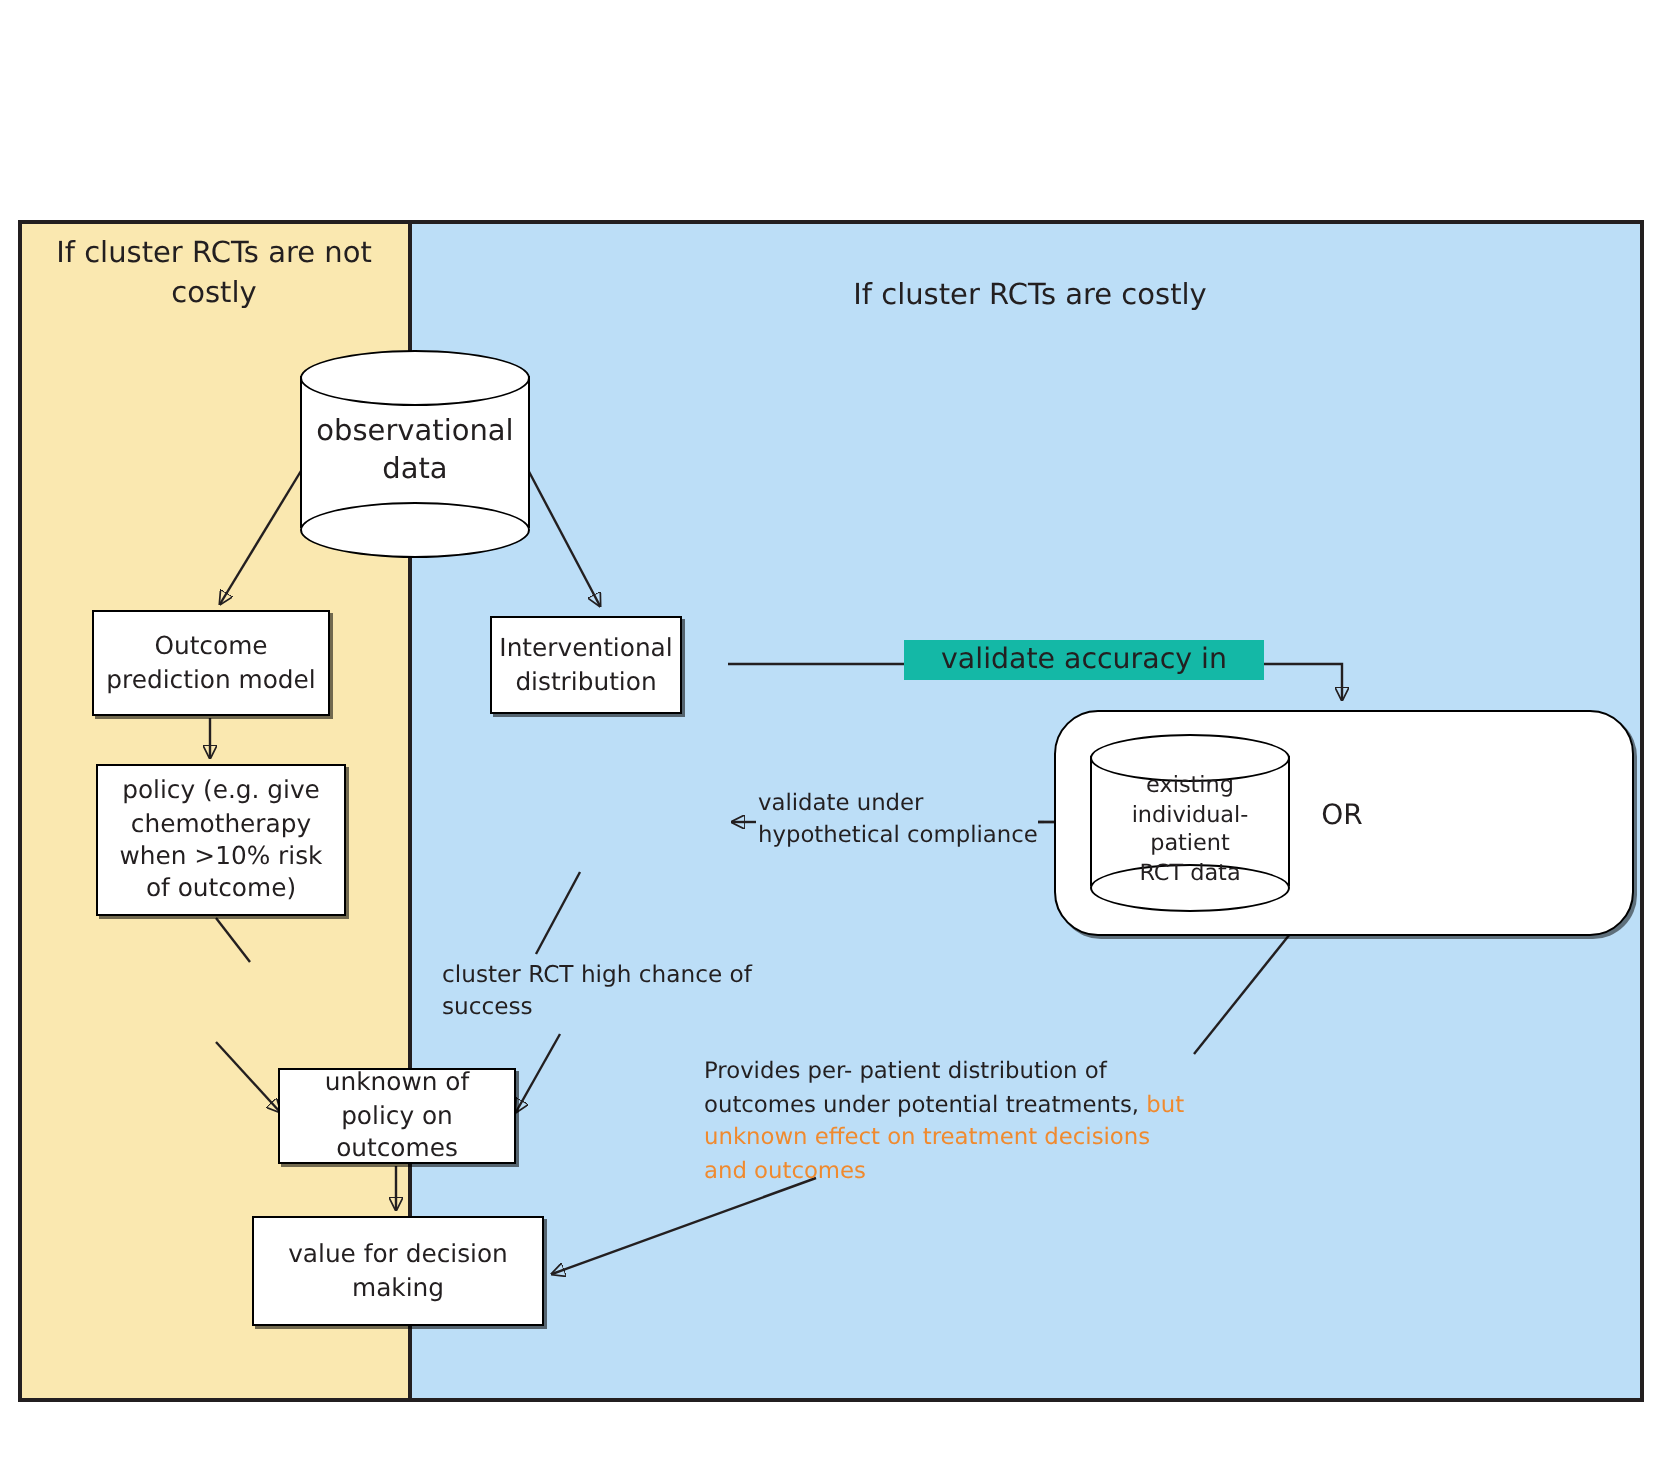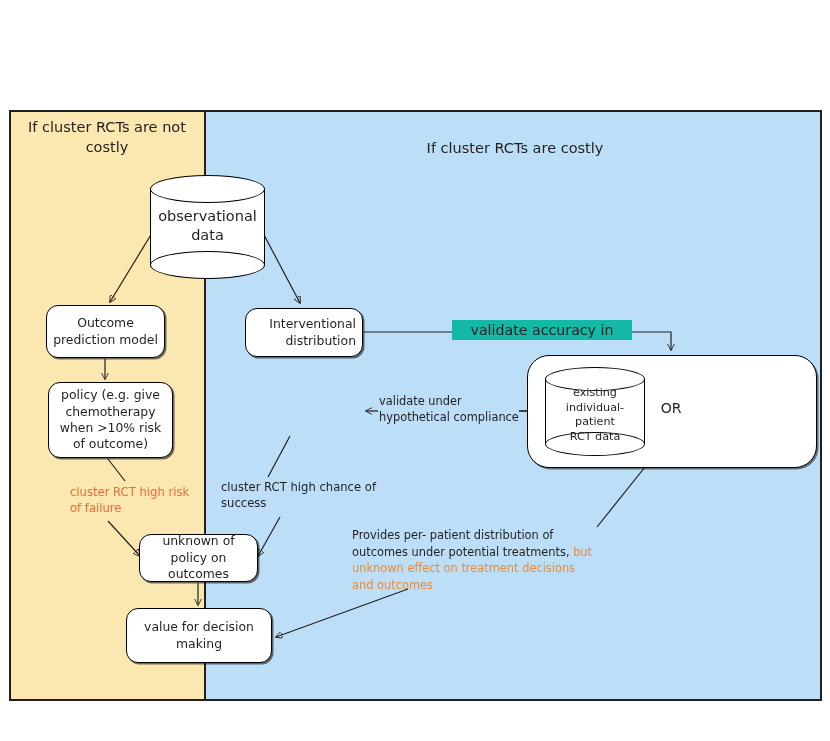--- a/index.html
+++ b/index.html
@@ -52,21 +52,21 @@
     top: 139px;
     width: 330px;
   }
 
   
   .node {
     position: absolute;
     box-sizing: border-box;
     background: #ffffff;
     border: 1.6px solid #000000;
-    border-radius: 12px;
+    border-radius: 0;
     display: flex;
     align-items: center;
     justify-content: center;
     text-align: center;
     color: #231f20;
     font-size: 12.4px;
     line-height: 1.32;
     padding: 2px 6px;
     box-shadow: 1.5px 1.5px 0 rgba(0,0,0,0.55);
   }
@@ -240,38 +240,37 @@
   </div>
 
   <div class="node" style="left:139px; top:534px; width:119px; height:48px;">
     <span>unknown of policy on outcomes</span>
   </div>
 
   <div class="node" style="left:126px; top:608px; width:146px; height:55px;">
     <span>value for decision making</span>
   </div>
 
-  <div class="node" style="left:245px; top:308px; width:118px; height:49px;text-align:right;">
+  <div class="node" style="left:245px; top:308px; width:96px; height:49px;">
     <span>Interventional distribution</span>
   </div>
 
 
   <div id="evidence-container"></div>
 
   <div class="cylinder" style="left:545px; top:367px; width:100px; height:87px;">
     <div class="cyl-body" style="top:11px; height:65px;"></div>
     <div class="cyl-bottom" style="top:65px; height:22px;"></div>
     <div class="cyl-top" style="top:0px; height:22px;"></div>
     <div class="cyl-label" style="top:19px; font-size:11.2px; padding:0 18px;">existing individual-patient RCT data</div>
   </div>
 
   <div id="or-label">OR</div>
 
 
-  <div class="annot" id="annot-cluster-fail">cluster RCT high risk of failure</div>
 
   <div class="annot" id="annot-cluster-success">cluster RCT high chance of success</div>
 
   <div class="annot" id="annot-validate-accuracy">validate accuracy in</div>
 
   <div class="annot" id="annot-validate-compliance">validate under hypothetical compliance</div>
 
   <div class="annot" id="annot-provides">
     <span>Provides per- patient distribution of outcomes  under potential treatments,</span>
     <span class="orange-text">but unknown  effect on treatment decisions and outcomes</span>

